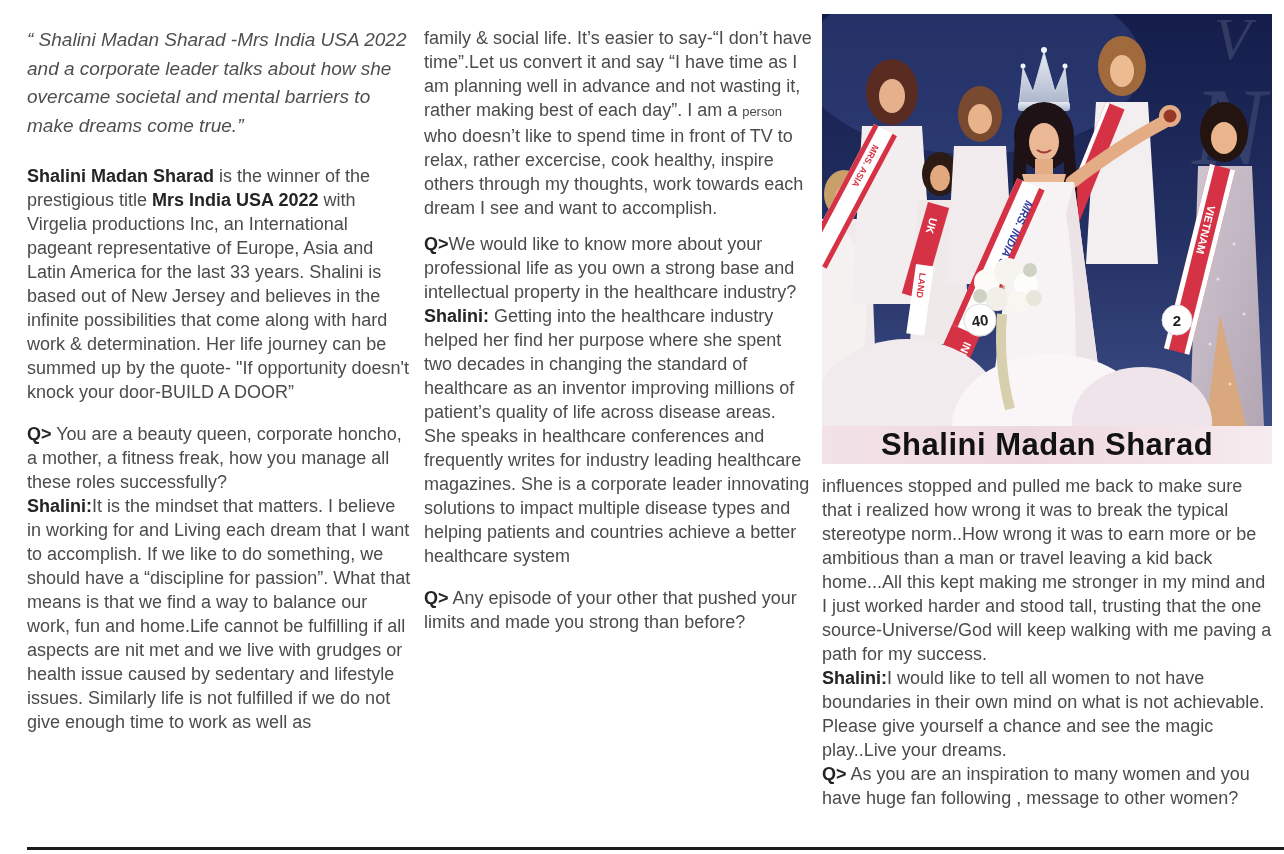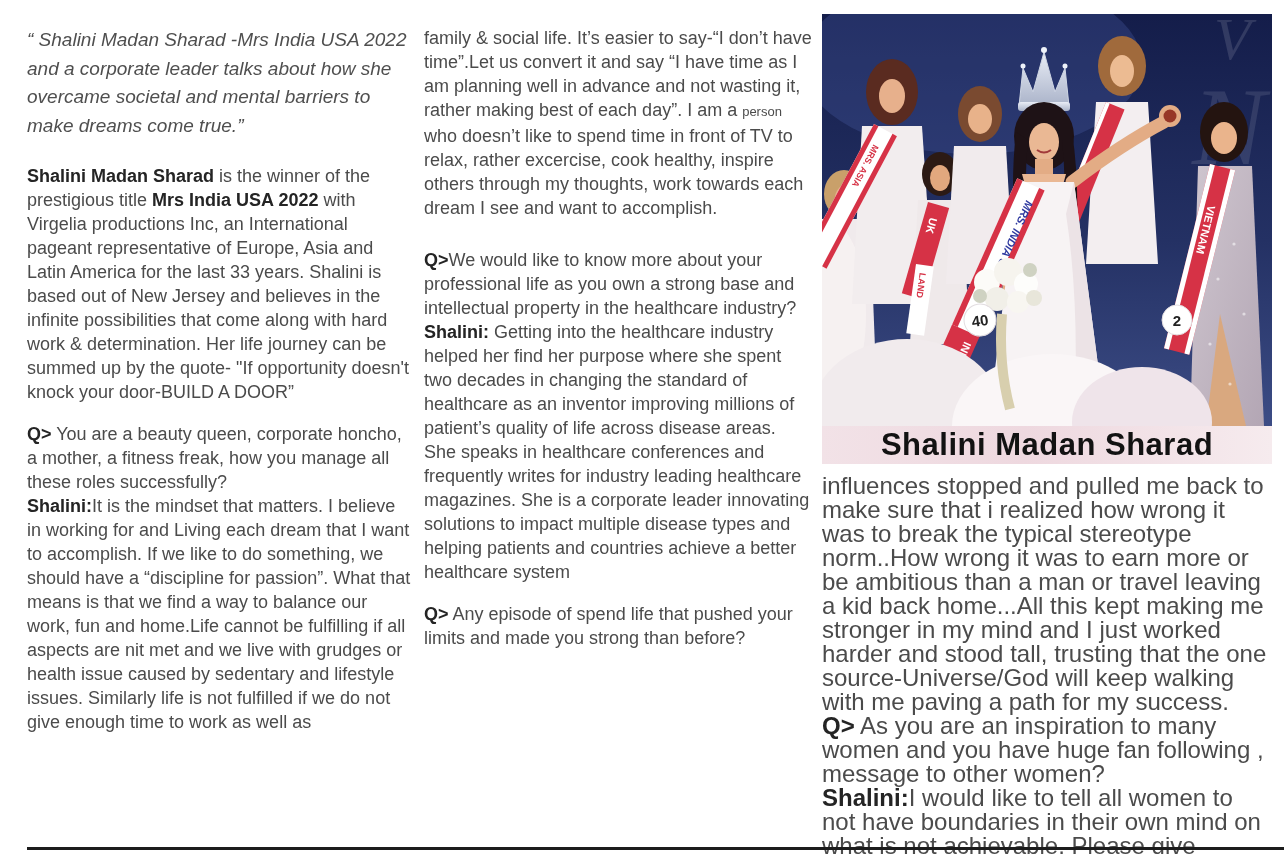--- a/index.html
+++ b/index.html
@@ -5,53 +5,53 @@
   html,body{margin:0;padding:0;background:#ffffff;}
   .page{
     position:relative;width:1284px;height:854px;overflow:hidden;
     background:#ffffff;font-family:"Liberation Sans",sans-serif;
   }
   .col{position:absolute;top:26px;}
   .col-left{left:27px;width:384px;}
   .col-middle{left:424px;width:388px;}
   .col-right{left:822px;top:14px;width:450px;}
   .col p{margin:0;font-size:18px;line-height:24px;color:#4b4b4b;}
-  .col p.gap{margin-top:28px;}
+  .col p.gap{margin-top:12px;}
   .col p.gap-lg{margin-top:18px;}
   .col p.quote{font-style:italic;font-size:19px;line-height:28.5px;color:#4f4f4f;margin-bottom:24px;}
   .s-bold{font-weight:700;color:#242424;}
   .s-small{font-size:13px;text-align:right;}
   .photo-wrap{margin:0;width:450px;}
   .photo-wrap svg{display:block;}
   .photo-caption{
     display:block;width:450px;height:38px;line-height:38px;text-align:center;
     background:linear-gradient(90deg,#f2e2e7,#eed8df 45%,#f6ebee);
     font-weight:700;font-size:31px;letter-spacing:.5px;color:#121212;
     white-space:nowrap;
   }
   .right-text{margin-top:10px;}
-  .right-text p{margin:0;font-size:24px;line-height:24px;color:#4b4b4b;}
+  .right-text p{margin:0;font-size:18px;line-height:24px;color:#4b4b4b;}
   .bottom-rule{position:absolute;left:27px;right:0;top:847px;height:3px;background:#1c1c1c;}
 </style>
 </head>
 <body>
 
 <div class="page">
 
   <div class="col col-left">
       <p class="quote"><span class="s-n">“ Shalini Madan Sharad -Mrs India USA 2022 and a corporate leader talks about how she overcame societal and mental barriers to make dreams come true.”</span></p>
       <p class=""><span class="s-bold">Shalini Madan Sharad</span><span class="s-n"> is the winner of the prestigious title </span><span class="s-bold">Mrs India USA 2022</span><span class="s-n"> with Virgelia productions Inc, an International pageant representative of Europe, Asia and Latin America for the last 33 years. Shalini is based out of New Jersey and  believes in the infinite possibilities that come along with hard work &amp; determination. Her life journey can be summed up by the quote- "If opportunity doesn't knock your door-BUILD A DOOR”</span></p>
       <p class="gap-lg"><span class="s-bold">Q&gt;</span><span class="s-n"> You are a beauty queen, corporate honcho, a mother, a fitness freak, how you manage all these roles successfully?</span></p>
       <p class=""><span class="s-bold">Shalini:</span><span class="s-n">It is the mindset that matters. I believe in working for and Living each dream that I want to accomplish. If we like to do something, we should have a “discipline for passion”. What that means is that we find a way to balance our work, fun and home.Life cannot be fulfilling if all aspects are nit met and we live with grudges or health issue caused by sedentary and lifestyle issues. Similarly life is not fulfilled if we do not give enough time to work as well as</span></p>
     </div>
   <div class="col col-middle">
       <p class=""><span class="s-n">family &amp; social life. It’s easier to say-“I don’t have time”.Let us convert it and say “I have time as I am planning well in advance and not wasting it, rather making best of  each day”. I am a </span><span class="s-small">person</span><span class="s-n"> who doesn’t like to spend time in front of TV to relax, rather excercise, cook healthy, inspire others through my thoughts, work towards each dream I see and want to accomplish.</span></p>
       <p class="gap"><span class="s-bold">Q&gt;</span><span class="s-n">We would like to know more about your professional life as you own a strong base and intellectual property in the healthcare industry?</span></p>
       <p class=""><span class="s-bold">Shalini:</span><span class="s-n"> Getting into the healthcare industry helped her find her purpose where she spent two decades in changing the standard of healthcare as an inventor improving millions of patient’s quality of life across disease areas. She speaks in healthcare conferences and frequently writes for industry leading healthcare magazines. She is a corporate leader innovating solutions to impact multiple disease types and helping patients and countries achieve a better healthcare system</span></p>
-      <p class="gap-lg"><span class="s-bold">Q&gt;</span><span class="s-n"> Any episode of spend life that pushed your limits and made you strong than before?</span></p>
+      <p class="gap-lg"><span class="s-bold">Q&gt;</span><span class="s-n"> Any episode of your other that pushed your limits and made you strong than before?</span></p>
     </div>
 
   <div class="col col-right">
     <figure class="photo-wrap">
       <svg width="450" height="412" viewBox="0 0 450 412">
         <defs>
           <linearGradient id="bg" x1="0" y1="0" x2="0" y2="1">
             <stop offset="0" stop-color="#141d4a"></stop>
               <stop offset="0.55" stop-color="#243164"></stop>
               <stop offset="1" stop-color="#3c4c85"></stop>
@@ -197,19 +197,19 @@
         </g>
         <g>
           <circle cx="355" cy="306" r="15" fill="#ffffff" stroke="#e2dde0"></circle>
           <text x="355" y="312" font-size="15" font-weight="bold" fill="#222222" text-anchor="middle" font-family="Liberation Sans,sans-serif">2</text>
         </g>
       </svg>
       <figcaption class="photo-caption">Shalini Madan Sharad</figcaption>
     </figure>
     <div class="right-text">
         <p class=""><span class="s-n">influences stopped and pulled me back to make sure that i realized how wrong it was to break the typical stereotype norm..How wrong it was to earn more or be ambitious than a man or travel leaving a kid back home...All this kept making me stronger in my mind and I just worked harder and stood tall, trusting that the one source-Universe/God will keep walking with me paving a path for my success.</span></p>
+        <p class=""><span class="s-n"> </span><span class="s-bold">Shalini:</span><span class="s-n">I would like to tell all women to not have boundaries in their own mind on what is not achievable. Please give yourself a chance and see the magic play..Live your dreams.</span></p>
         <p class=""><span class="s-bold">Q&gt;</span><span class="s-n"> As you are an inspiration to many women and you have huge fan following , message to other women?</span></p>
-        <p class=""><span class="s-n"> </span><span class="s-bold">Shalini:</span><span class="s-n">I would like to tell all women to not have boundaries in their own mind on what is not achievable. Please give yourself a chance and see the magic play..Live your dreams.</span></p>
       </div>
   </div>
 
   <div class="bottom-rule"></div>
 </div>
 
 </body></html>

